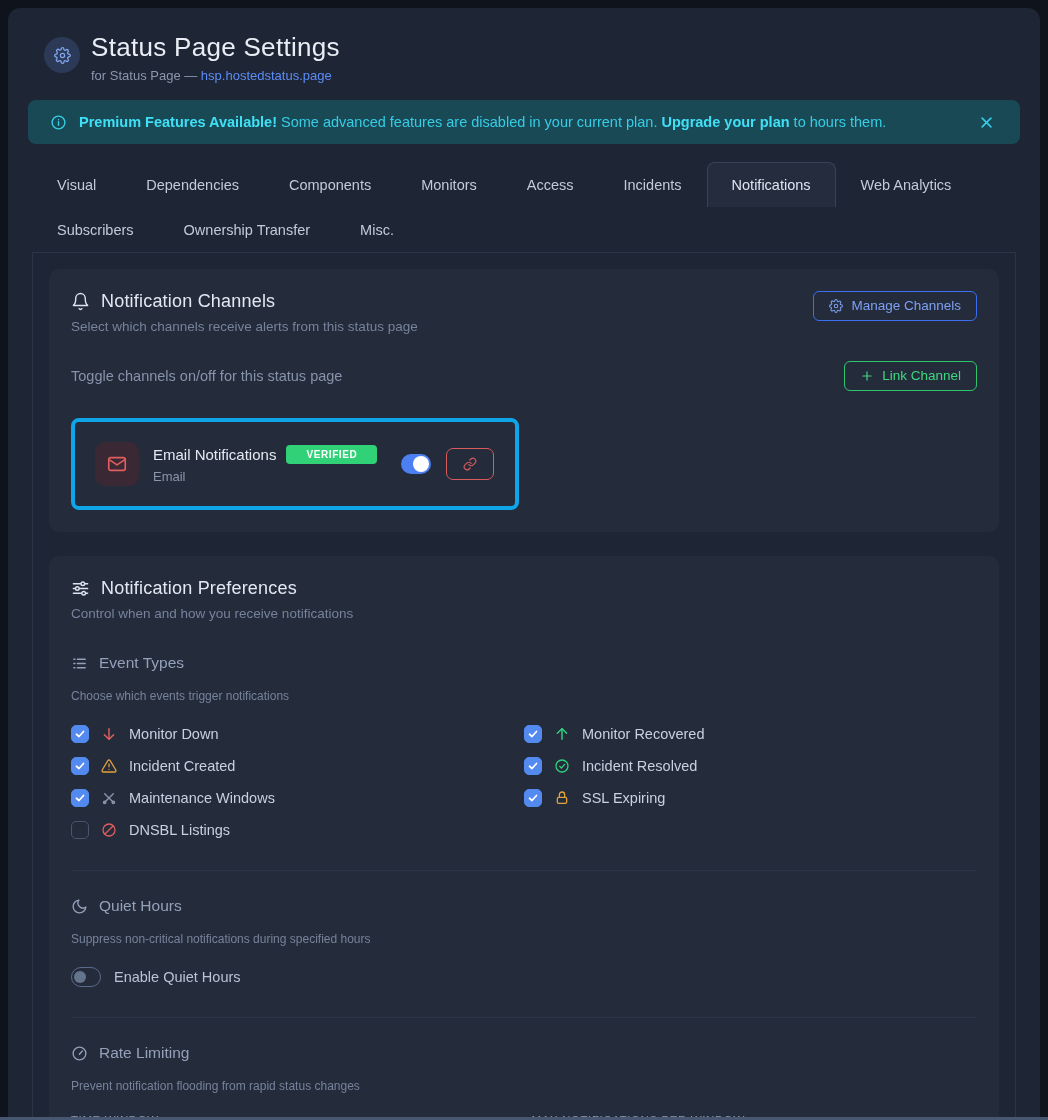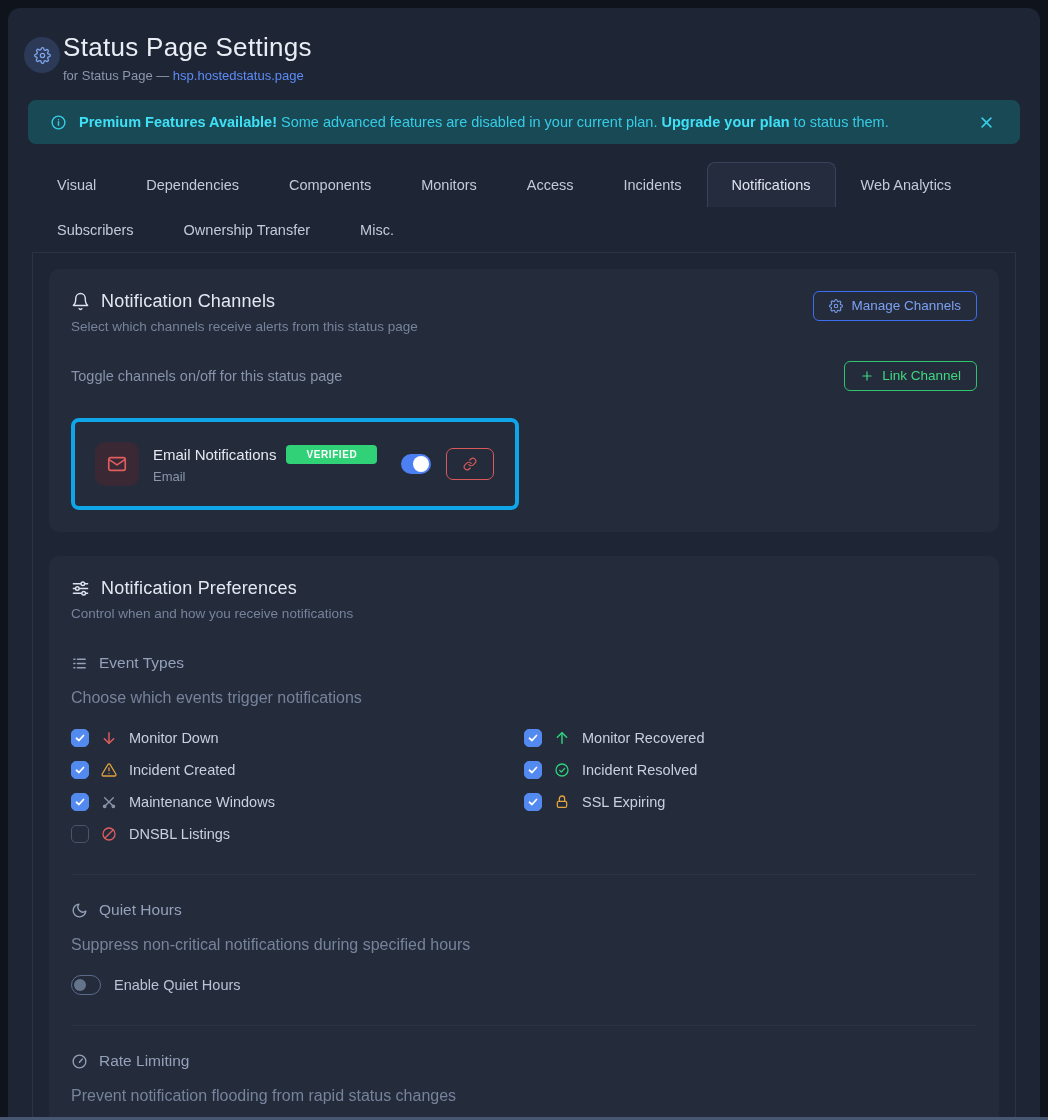--- a/index.html
+++ b/index.html
@@ -12,21 +12,21 @@
   .app {
     margin: 8px 8px 0;
     height: 1112px;
     background: var(--container-bg, #1e2534);
     border-radius: 12px 12px 0 0;
     overflow: hidden;
   }
   .ic { width: 1em; height: 1em; display: block; }
 
   
-  .header { display: flex; gap: 3px; padding: 24px 16px 0; align-items: flex-start; }
+  .header { display: flex; gap: 11px; padding: 24px 36px 0; align-items: flex-start; }
   .gear-badge {
     width: 36px; height: 36px; border-radius: 50%;
     background: #2c3a57; color: #7ea6ee;
     display: flex; align-items: center; justify-content: center;
     font-size: 17px; margin-top: 5px; flex: none;
   }
   .title { font-size: 26px; font-weight: 500; color: #e9edf5; letter-spacing: .3px; }
   .subtitle { margin-top: 5px; font-size: 13px; color: #8a96ad; }
   .subtitle a { color: var(--link-blue, #5d8cf7); text-decoration: none; }
 
@@ -110,21 +110,21 @@
   .link-btn {
     width: 48px; height: 32px; border: 1px solid #d85a5a; border-radius: 7px;
     background: transparent; color: #d85a5a; cursor: pointer;
     display: flex; align-items: center; justify-content: center; font-size: 14px;
   }
 
   
   .subsec { margin-top: 33px; }
   .subsec-title { display: flex; align-items: center; gap: 11px; font-size: 15.5px; color: #94a1ba; }
   .subsec-title .ic-wrap { font-size: 17px; }
-  .subsec-desc { margin-top: 17px; font-size: 16px; color: #76839b; }
+  .subsec-desc { margin-top: 17px; font-size: 12px; color: #76839b; }
 
   .event-grid { margin-top: 21px; display: grid; grid-template-columns: 1fr 1fr; row-gap: 12px; }
   .event-item { display: flex; align-items: center; gap: 11px; height: 20px; cursor: pointer; }
   .checkbox {
     width: 18px; height: 18px; border-radius: 5px; flex: none;
     border: 1.5px solid #49556e; color: transparent;
     display: flex; align-items: center; justify-content: center; font-size: 12px;
   }
   .checkbox.checked { background: var(--checkbox-blue, #538af0); border-color: var(--checkbox-blue, #538af0); color: #fff; }
   .event-icon { font-size: 16px; width: 18px; display: flex; justify-content: center; }
@@ -164,21 +164,21 @@
   </div>
 
   <div class="banner">
     <span class="info">
       <svg class="ic" viewBox="0 0 24 24" fill="none" stroke="currentColor" stroke-width="2" stroke-linecap="round">
           <circle cx="12" cy="12" r="9"></circle>
           <line x1="12" y1="11" x2="12" y2="16"></line>
           <line x1="12" y1="8" x2="12" y2="8.01"></line>
         </svg>
     </span>
-    <span><b>Premium Features Available!</b><span> Some advanced features are disabled in your current plan. </span><b>Upgrade your plan</b><span> to status them.</span></span>
+    <span><b>Premium Features Available!</b><span> Some advanced features are disabled in your current plan. </span><b>Upgrade your plan</b><span> to hours them.</span></span>
     <button class="close">
       <svg class="ic" viewBox="0 0 24 24" fill="none" stroke="currentColor" stroke-width="2.6" stroke-linecap="round">
           <line x1="5" y1="5" x2="19" y2="19"></line>
           <line x1="19" y1="5" x2="5" y2="19"></line>
         </svg>
     </button>
   </div>
 
   <div class="tabs">
     <div class="tab">Visual</div>

